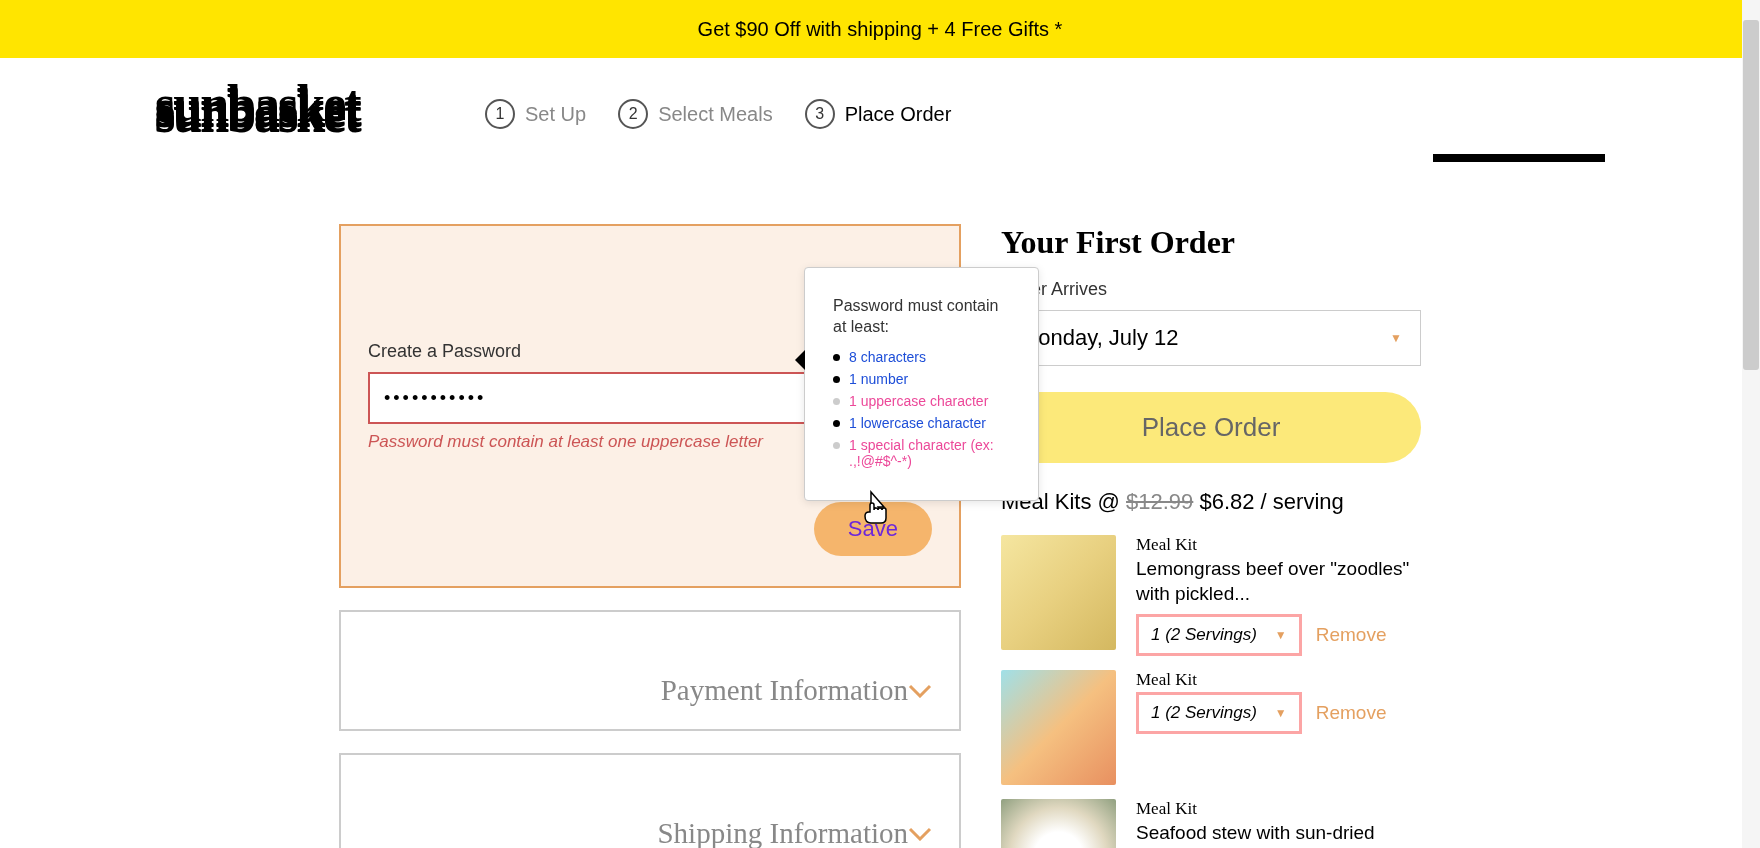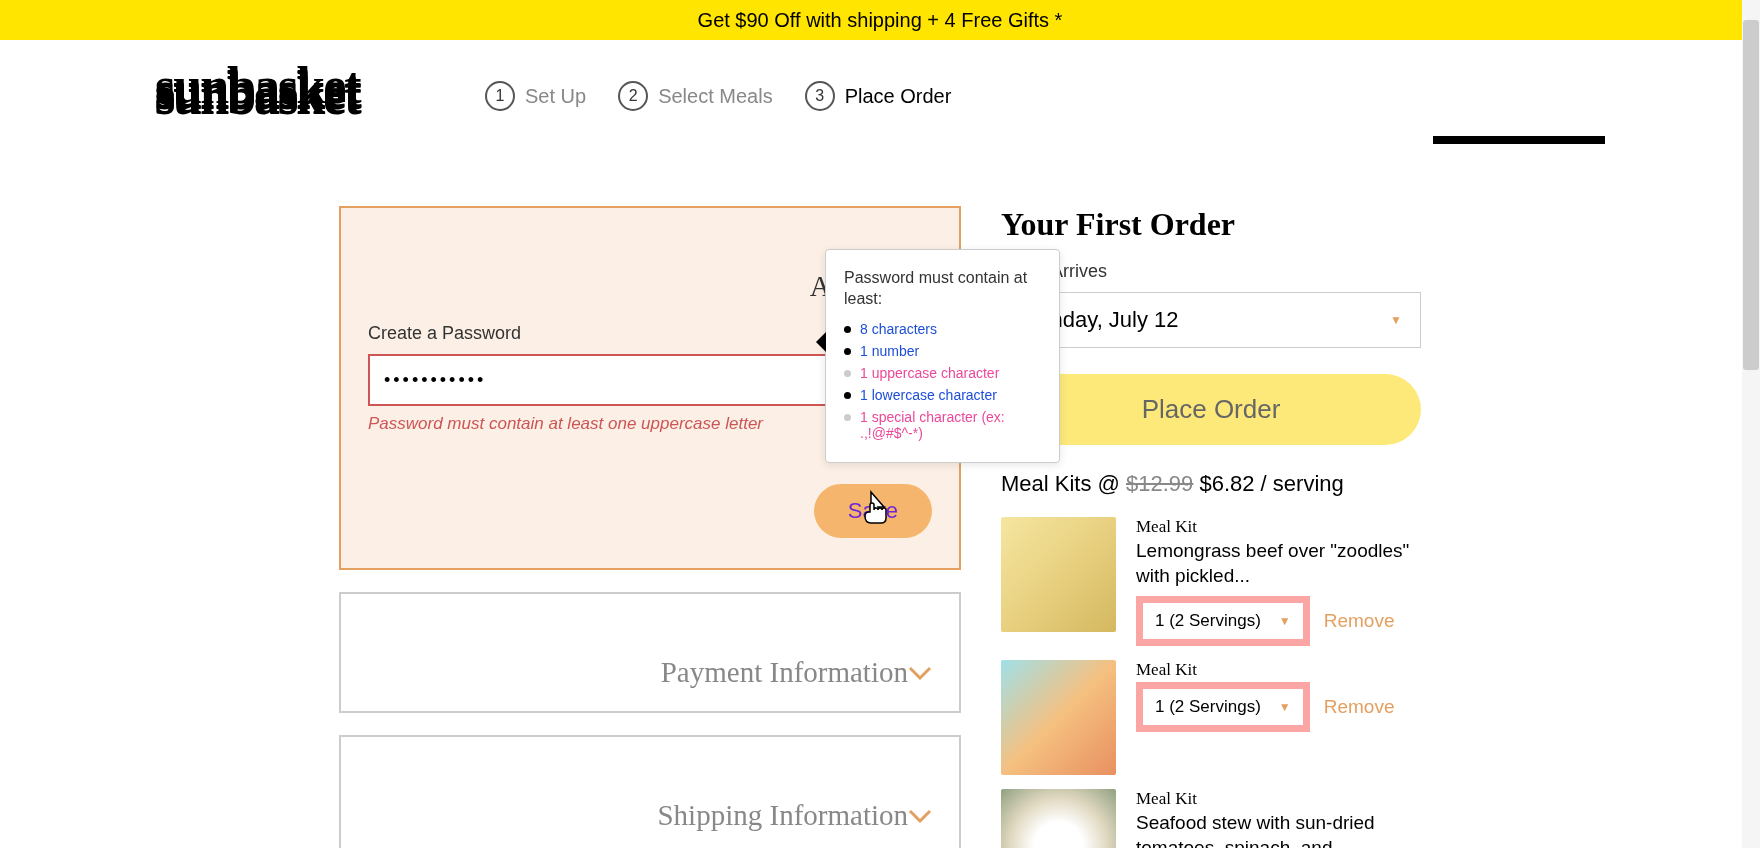--- a/index.html
+++ b/index.html
@@ -1,18 +1,18 @@
 <!DOCTYPE html>
 <html><head>
 <meta charset="utf-8">
 <style>
 * { margin: 0; padding: 0; box-sizing: border-box; }
 body { font-family: Georgia, 'Times New Roman', serif; background: #fff; width: 1760px; position: relative; }
 
-.promo-banner { background: #ffe500; height: 40px; display: flex; align-items: center; justify-content: center; font-family: -apple-system, Helvetica, Arial, sans-serif; font-size: 20px; font-weight: 500; color: #000; }
+.promo-banner { background: #ffe500; height: 58px; display: flex; align-items: center; justify-content: center; font-family: -apple-system, Helvetica, Arial, sans-serif; font-size: 20px; font-weight: 500; color: #000; }
 
 .header { display: flex; align-items: center; justify-content: flex-start; padding: 16px 155px 0; height: 96px; position: relative; gap: 40px; }
 .logo { font-family: Georgia, serif; font-size: 48px; font-weight: 900; letter-spacing: -2px; color: #000; text-shadow: 0 4px 0 #000, 0 5px 0 #000; }
 .logo svg { width: 290px; height: 60px; }
 .steps { display: flex; gap: 32px; align-items: center; }
 .step { display: flex; align-items: center; gap: 10px; font-family: -apple-system, Helvetica, Arial, sans-serif; }
 .step-circle { width: 30px; height: 30px; border-radius: 50%; border: 2px solid #555; display: flex; align-items: center; justify-content: center; font-size: 16px; color: #333; font-weight: 400; }
 .step-label { font-size: 20px; color: #888; }
 .step.active .step-label { color: #000; }
 .step-indicator { position: absolute; right: 155px; bottom: -8px; width: 172px; height: 8px; background: #000; }
@@ -28,21 +28,21 @@
 .panel.collapsed .panel-title { color: #888; }
 .chevron { color: #e4a060; font-size: 24px; }
 
 .field-label { font-family: -apple-system, Helvetica, Arial, sans-serif; font-size: 18px; color: #333; margin: 20px 0 10px; }
 .input-wrap { position: relative; display: flex; align-items: center; border: 2px solid #c55; background: #fff; height: 52px; padding: 0 14px; }
 .pw-input { flex: 1; border: none; outline: none; font-size: 18px; letter-spacing: 3px; font-family: Arial; }
 .eye-icon { cursor: pointer; }
 .error-text { font-family: Liberation Sans, sans-serif; font-style: italic; color: #c55; font-size: 17px; margin-top: 8px; }
 .save-btn { float: right; background: #f5b56c; color: #6d28d9; border: none; border-radius: 30px; padding: 14px 34px; font-size: 22px; font-family: -apple-system, Helvetica, Arial, sans-serif; cursor: pointer; margin-top: 50px; position: relative; }
 
-.tooltip { position: absolute; left: 486px; top: 43px; width: 235px; background: #fff; border: 1px solid #ccc; border-radius: 4px; padding: 18px; font-family: -apple-system, Helvetica, Arial, sans-serif; font-size: 15px; color: #333; box-shadow: 0 2px 8px rgba(0,0,0,0.1); z-index: 10; }
+.tooltip { position: absolute; left: 465px; top: 43px; width: 235px; background: #fff; border: 1px solid #ccc; border-radius: 4px; padding: 28px; font-family: -apple-system, Helvetica, Arial, sans-serif; font-size: 15px; color: #333; box-shadow: 0 2px 8px rgba(0,0,0,0.1); z-index: 10; }
 .tooltip::before { content: ''; position: absolute; left: -10px; top: 82px; width: 0; height: 0; border-top: 10px solid transparent; border-bottom: 10px solid transparent; border-right: 10px solid #000; }
 .tooltip-title { margin-bottom: 8px; font-size: 16px; line-height: 1.3; }
 .tooltip ul { list-style: none; }
 .tooltip li { font-size: 14px; padding: 3px 0; position: relative; padding-left: 16px; color: #ec4899; }
 .tooltip li::before { content: ''; width: 7px; height: 7px; border-radius: 50%; background: #ccc; position: absolute; left: 0; top: 8px; }
 .tooltip li.ok::before { background: #000; }
 .tooltip li.ok { color: #1d4ed8; }
 
 .order-title { font-family: Georgia, serif; font-size: 32px; font-weight: 700; margin-bottom: 18px; }
 .arrive-label { font-family: -apple-system, Helvetica, Arial, sans-serif; font-size: 18px; color: #333; margin-bottom: 10px; }
@@ -54,21 +54,21 @@
 .strike { text-decoration: line-through; color: #888; }
 
 .meal-row { display: flex; gap: 20px; margin-bottom: 14px; }
 .meal-img { width: 115px; height: 115px; background: linear-gradient(135deg, #f5e6a0 0%, #e8d080 50%, #d4b860 100%); border-radius: 2px; flex-shrink: 0; position: relative; overflow: hidden; }
 .meal-img.m2 { background: linear-gradient(135deg, #a0e0e8 0%, #f5c080 50%, #e89060 100%); }
 .meal-img.m3 { background: radial-gradient(circle, #fff 30%, #e0d8c0 60%, #90a080 100%); }
 .meal-info { flex: 1; font-family: -apple-system, Helvetica, Arial, sans-serif; }
 .meal-tag { font-family: Georgia, serif; font-size: 17px; margin-bottom: 2px; }
 .meal-name { font-size: 19px; line-height: 1.3; margin-bottom: 8px; }
 .meal-actions { display: flex; align-items: center; gap: 14px; }
-.serv-select { border: 7px solid #fca5a5; padding: 8px 12px; font-size: 17px; display: flex; align-items: center; gap: 18px; cursor: pointer; }
+.serv-select { border: 3px solid #fca5a5; padding: 8px 12px; font-size: 17px; display: flex; align-items: center; gap: 18px; cursor: pointer; font-style: italic; }
 .remove-link { color: #e4a060; font-size: 19px; cursor: pointer; }
 
 .cursor { position: absolute; left: 861px; top: 490px; pointer-events: none; z-index: 100; }
 
 .scrollbar-track { position: absolute; right: 0; top: 0; width: 18px; height: 100%; background: #f5f5f5; }
 .scrollbar-thumb { position: absolute; right: 1px; top: 20px; width: 16px; height: 350px; background: #ccc; border-radius: 3px; }
 </style>
 </head>
 <body>
 

